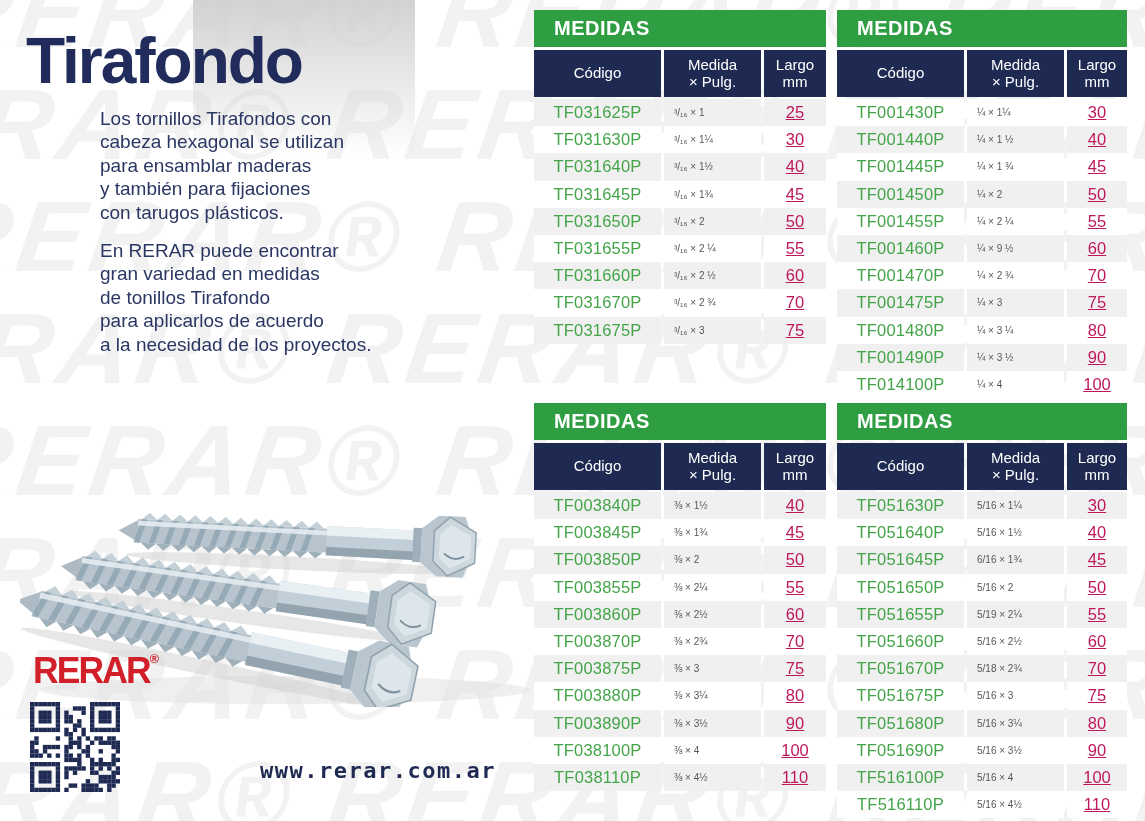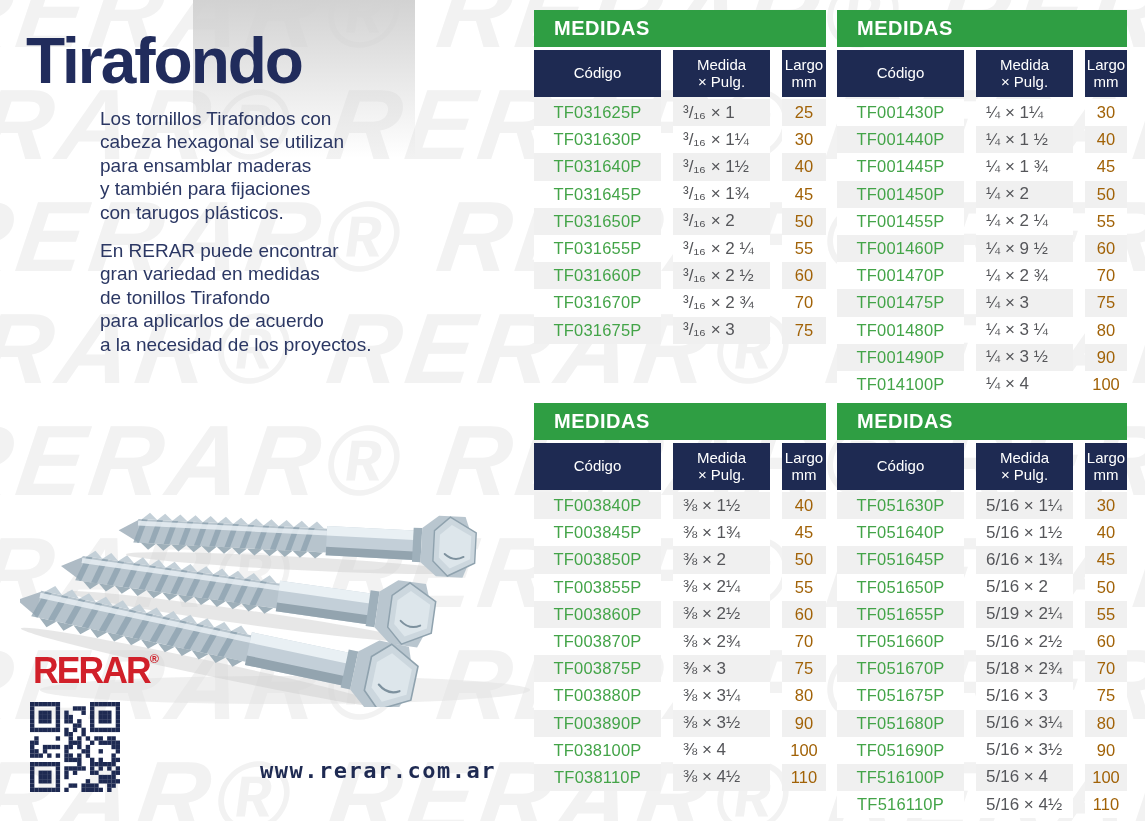--- a/index.html
+++ b/index.html
@@ -44,30 +44,30 @@
   .medidas-table { position:absolute; width:292px; }
   .pos-t1 { left:534px; top:10px; }
   .pos-t2 { left:837px; top:10px; width:290px; }
   .pos-t3 { left:534px; top:403px; }
   .pos-t4 { left:837px; top:403px; width:290px; }
 
   .banner { height:37px; background:#2f9e43; color:#fff; display:flex; align-items:center;
             padding-left:20px; font-size:20px; font-weight:700; letter-spacing:.5px;
             margin-bottom:3px; }
 
-  .tgrid { display:grid; grid-template-columns:127px 97px 1fr; column-gap:12px; }
+  .tgrid { display:grid; grid-template-columns:127px 97px 1fr; column-gap:3px; }
   .th { background:#1e2a52; color:#fff; height:47px; margin-bottom:2px;
         display:flex; flex-direction:column; justify-content:center; align-items:center;
         font-size:15px; line-height:16.5px; text-align:center; }
   .trow { display:contents; }
   .cell { height:27.2px; display:flex; align-items:center; background:#ffffff; }
   .cell.shaded { background:#f0f0f0; }
   .cell.code   { justify-content:center; font-weight:400; color:#43a448; font-size:16.5px; letter-spacing:.2px; }
-  .cell.measure{ padding-left:10px; color:#55565a; font-size:17px; }
-  .cell.length { justify-content:center; color:#a16207; font-size:16.5px; }
+  .cell.measure{ padding-left:10px; color:#55565a; font-size:10px; }
+  .cell.length { justify-content:center; color:#be185d; font-size:16.5px;text-decoration:underline; }
 </style>
 </head>
 <body>
 
 <div class="watermark" id="watermark">
     <div class="wm-row" style="top: -45px; left: -60px;">RERAR®  RERAR®  RERAR®  RERAR®  RERAR®  RERAR®  </div>
     <div class="wm-row" style="top: 67px; left: -170px;">RERAR®  RERAR®  RERAR®  RERAR®  RERAR®  RERAR®  </div>
     <div class="wm-row" style="top: 179px; left: -60px;">RERAR®  RERAR®  RERAR®  RERAR®  RERAR®  RERAR®  </div>
     <div class="wm-row" style="top: 291px; left: -170px;">RERAR®  RERAR®  RERAR®  RERAR®  RERAR®  RERAR®  </div>
     <div class="wm-row" style="top: 403px; left: -60px;">RERAR®  RERAR®  RERAR®  RERAR®  RERAR®  RERAR®  </div>

